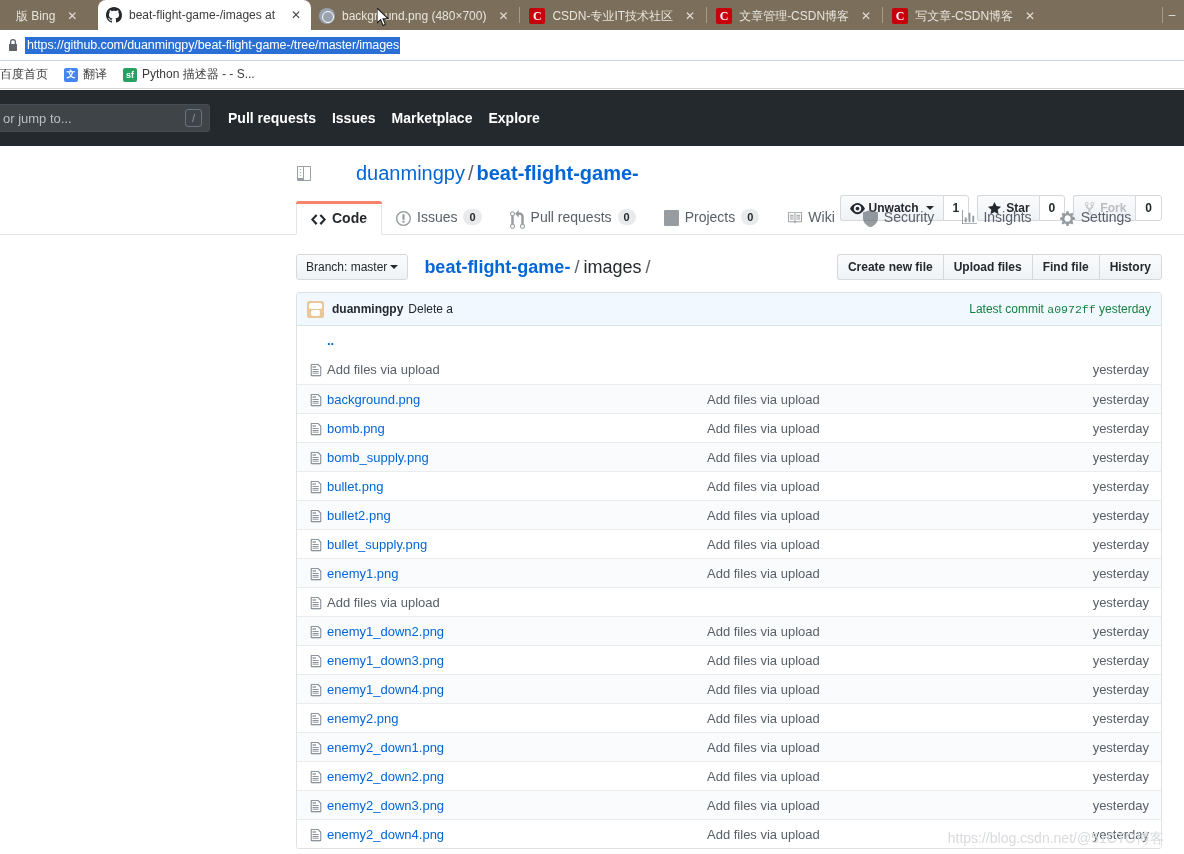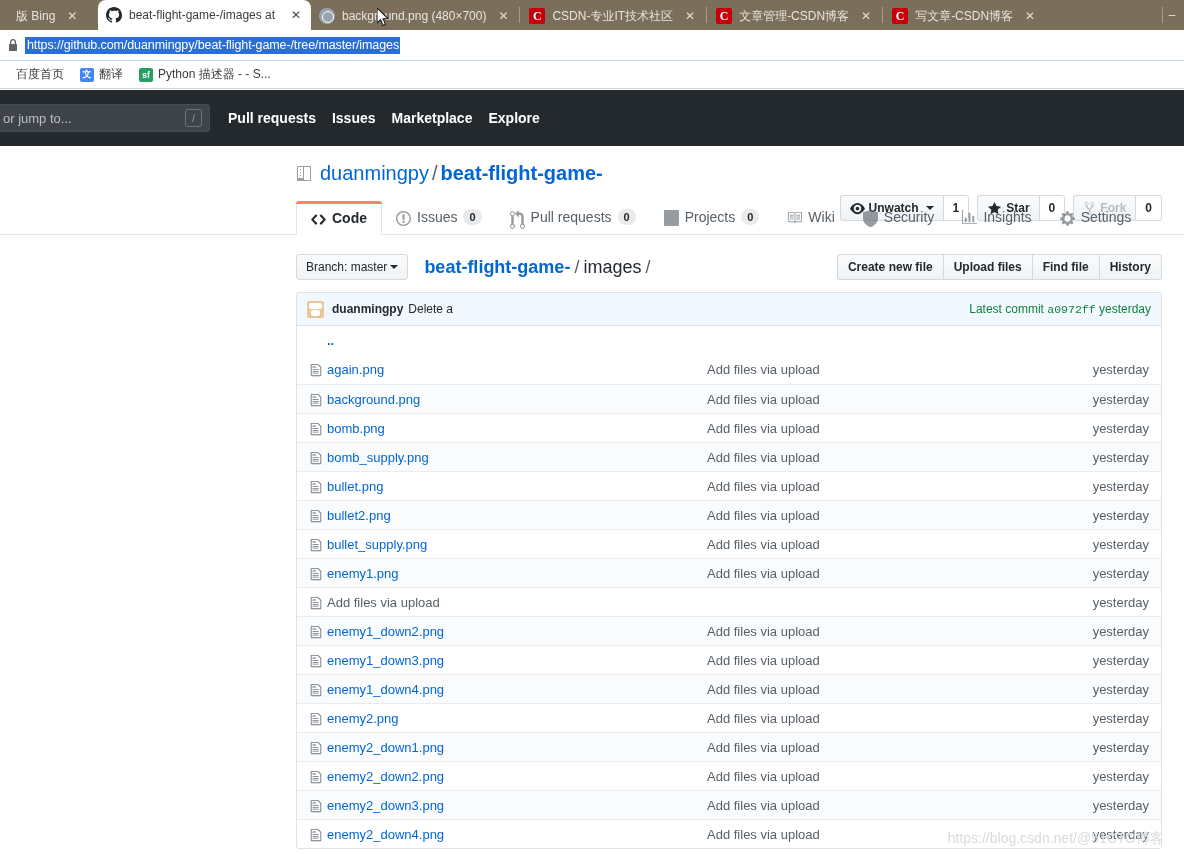--- a/index.html
+++ b/index.html
@@ -86,21 +86,21 @@
   }
   .omnibar-underline {
     position: absolute; left: 0; top: 60px; width: 1184px; height: 1px;
     background: #c8d6ea;
   }
 
   .bookmarks {
     height: 28px; background: #ffffff;
     display: flex; align-items: center; gap: 0;
     border-bottom: 1px solid #d4d4d4;
-    padding-left: 16px;
+    padding-left: 0;
   }
   .bm {
     display: flex; align-items: center; gap: 5px;
     padding: 0 8px; font-size: 12px; color: #3c3c3c; white-space: nowrap;
   }
   .bm:first-child { padding-left: 0; }
   .bm-ico { width: 14px; height: 14px; flex: 0 0 14px; border-radius: 2px;
             display: flex; align-items: center; justify-content: center;
             font-size: 9px; font-weight: bold; color: #fff; }
   .ico-translate { background: #4285f4; }
@@ -128,21 +128,21 @@
     align-items: center; justify-content: center; flex: 0 0 17px;
   }
   .gh-nav { display: flex; align-items: center; gap: 16px; margin-left: 18px; }
   .gh-nav a {
     color: #ffffff; font-size: 14px; font-weight: bold; text-decoration: none;
     white-space: nowrap;
   }
 
   .repo-head { padding: 16px 0 0 0; }
   .repo-title-row {
-    display: flex; align-items: center; padding-left: 296px; position: relative;
+    display: flex; align-items: center; padding-left: 296px; position: relative; gap: 36px;
   }
   .repo-ico { width: 16px; height: 16px; margin-right: 8px; opacity: .6; flex: 0 0 16px; }
   .repo-path { font-size: 20px; color: #0366d6; white-space: nowrap; }
   .repo-path .owner { font-weight: normal; }
   .repo-path .sep { color: #586069; font-weight: 300; margin: 0 3px; }
   .repo-path .name { font-weight: bold; }
 
   .repo-actions {
     position: absolute; right: 22px; top: -3px;
     display: flex; align-items: center; gap: 8px;
@@ -498,21 +498,20 @@
           </span>
         </div>
 
         <div class="updir">..</div>
 
         <div id="file-rows">
             <div class="frow">
               <span class="c-icon"><svg viewBox="0 0 12 16">
                   <path fill="#6a737d" d="M6 5H2V4h4v1zM2 8h7V7H2v1zm0 2h7V9H2v1zm0 2h7v-1H2v1zm10-7.5V14c0 .55-.45 1-1 1H1c-.55 0-1-.45-1-1V2c0-.55.45-1 1-1h7.5L12 4.5zM11 5L8 2H1v12h10V5z"></path>
                 </svg></span>
-              <span class="c-name">again.png</span>
               <span class="c-msg">Add files via upload</span>
               <span class="c-age">yesterday</span>
             </div>
             <div class="frow alt">
               <span class="c-icon"><svg viewBox="0 0 12 16">
                   <path fill="#6a737d" d="M6 5H2V4h4v1zM2 8h7V7H2v1zm0 2h7V9H2v1zm0 2h7v-1H2v1zm10-7.5V14c0 .55-.45 1-1 1H1c-.55 0-1-.45-1-1V2c0-.55.45-1 1-1h7.5L12 4.5zM11 5L8 2H1v12h10V5z"></path>
                 </svg></span>
               <span class="c-name">background.png</span>
               <span class="c-msg">Add files via upload</span>
               <span class="c-age">yesterday</span>

